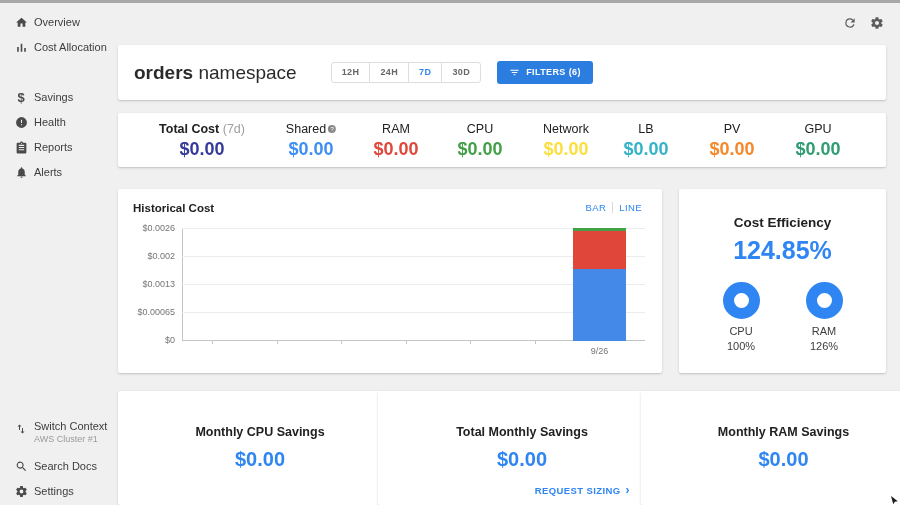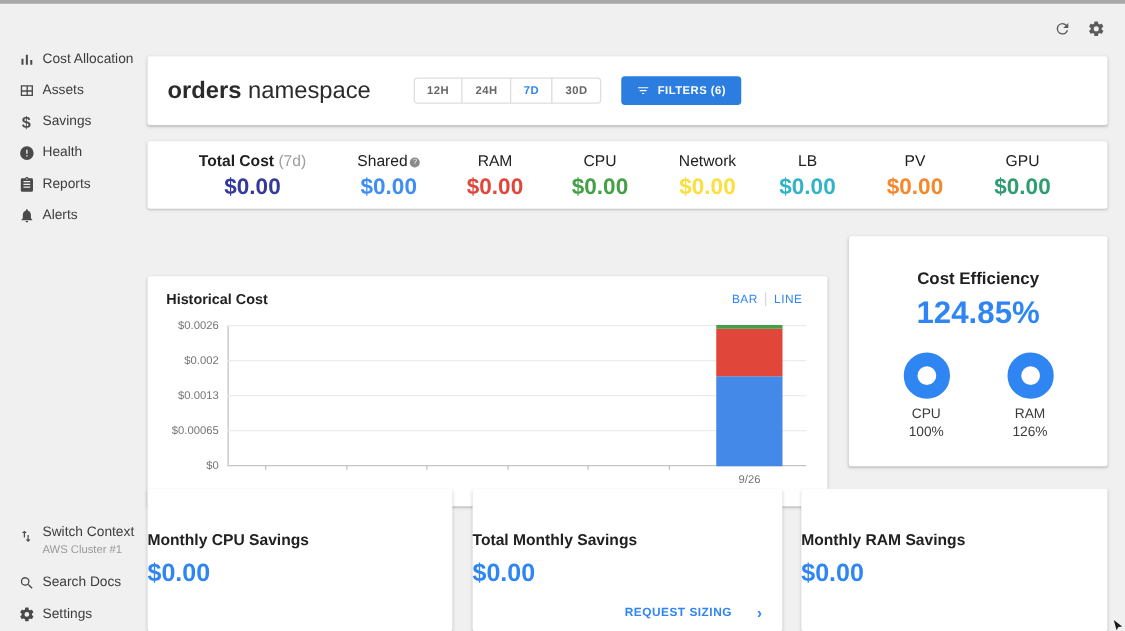--- a/index.html
+++ b/index.html
@@ -38,21 +38,21 @@
                border-radius:3px;cursor:pointer;font-family:inherit;line-height:1.4;}
   
   .stats{left:118px;top:113px;width:768px;height:54px;}
   .stat-col{position:absolute;top:0;height:54px;transform:translateX(-50%);text-align:center;}
   .stat-label{margin-top:9px;font-size:12.5px;color:#212121;white-space:nowrap;}
   .stat-label .sfx{color:#9e9e9e;}
   .stat-value{margin-top:3px;font-size:18px;font-weight:bold;white-space:nowrap;}
   .info-dot{display:inline-block;width:8px;height:8px;border-radius:50%;background:#8a8a8a;color:#fff;
             font-size:6px;line-height:8px;text-align:center;vertical-align:2px;margin-left:2px;}
   
-  .chart{left:118px;top:189px;width:544px;height:184px;margin-top:32px;}
+  .chart{left:118px;top:189px;width:544px;height:184px;}
   .chart-title{position:absolute;left:15px;top:13px;font-size:11.5px;font-weight:bold;color:#212121;}
   .chart-toggle{position:absolute;right:14px;top:13px;display:flex;align-items:flex-start;font-size:9.5px;
                 font-weight:normal;letter-spacing:.4px;color:#2f86f3;}
   .chart-toggle .tg{cursor:pointer;padding:0 6px;}
   .chart-toggle .sep{width:1px;height:11px;background:#d9d9d9;}
   .plot{position:absolute;left:64px;top:39px;width:463px;height:112px;}
   .axis-y{position:absolute;left:0;top:0;bottom:0;width:1px;background:#c4c4c4;}
   .gridline{position:absolute;left:0;right:0;height:1px;background:#ececec;}
   .axis-x{position:absolute;left:0;right:0;height:1px;background:#c4c4c4;}
   .ytick{position:absolute;right:100%;margin-right:7px;transform:translateY(-50%);
@@ -62,50 +62,50 @@
   .bar-seg{position:absolute;}
   
   .eff{left:679px;top:189px;width:207px;height:184px;text-align:center;}
   .eff-title{margin-top:26px;font-size:13.5px;font-weight:bold;color:#212121;}
   .eff-value{margin-top:6px;font-size:25px;font-weight:bold;color:#2f86f3;}
   .donut-row{margin-top:17px;display:flex;justify-content:center;gap:23px;}
   .donut-wrap{width:60px;}
   .donut{width:15px;height:15px;border:11px solid #2f86f3;border-radius:50%;margin:0 auto;}
   .donut-label{margin-top:5px;font-size:11px;color:#3d3d3d;line-height:1.35;}
   
-  .save{top:391px;height:114px;text-align:left;}
+  .save{top:391px;height:114px;text-align:center;padding-left:20px;}
   .save-title{margin-top:34px;font-size:12.5px;font-weight:bold;color:#212121;}
   .save-value{margin-top:9px;font-size:20px;font-weight:bold;color:#2f86f3;}
   .save-link{position:absolute;right:16px;bottom:9px;font-size:9.5px;font-weight:bold;letter-spacing:.4px;
-             color:#2f86f3;cursor:pointer;display:flex;align-items:center;gap:20px;}
+             color:#2f86f3;cursor:pointer;display:flex;align-items:center;gap:5px;}
   .save-link .chev{font-size:12px;line-height:1;}
   .cursor{position:absolute;right:0px;bottom:0px;width:9px;height:9px;}
 </style>
 </head>
 <body>
 
 <div class="screen">
   <div class="topstrip"></div>
 
   <nav class="sidebar">
+    <div class="nav-item" style="top:7px">
+      <span class="ic">
+        <svg class="icn" width="13" height="13" viewBox="0 0 24 24">
+            <path d="M10 20v-6h4v6h5v-8h3L12 3 2 12h3v8z"></path>
+          </svg>
+      </span>
+      <span class="lb">Overview</span>
+    </div>
     <div class="nav-item" style="top:32px">
       <span class="ic">
         <svg class="icn" width="13" height="13" viewBox="0 0 24 24">
             <path d="M4 11h3v9H4zM10.5 5h3v15h-3zM17 13h3v7h-3z"></path>
           </svg>
       </span>
       <span class="lb">Cost Allocation</span>
-    </div>
-    <div class="nav-item" style="top:57px">
-      <span class="ic">
-        <svg class="icn" width="13" height="13" viewBox="0 0 24 24">
-            <path d="M3 4h18v16H3V4zm2 2v5.5h6.5V6H5zm8.5 0v5.5H19V6h-5.5zM5 13.5V18h6.5v-4.5H5zm8.5 0V18H19v-4.5h-5.5z"></path>
-          </svg>
-      </span>
-      <span class="lb">Assets</span>
     </div>
     <div class="nav-item" style="top:82px">
       <span class="ic dollar">$</span>
       <span class="lb">Savings</span>
     </div>
     <div class="nav-item" style="top:107px">
       <span class="ic">
         <svg class="icn" width="13" height="13" viewBox="0 0 24 24">
             <path d="M12 2a10 10 0 1 0 0 20 10 10 0 0 0 0-20zm1 15h-2v-2h2v2zm0-4h-2V7h2v6z"></path>
           </svg>

